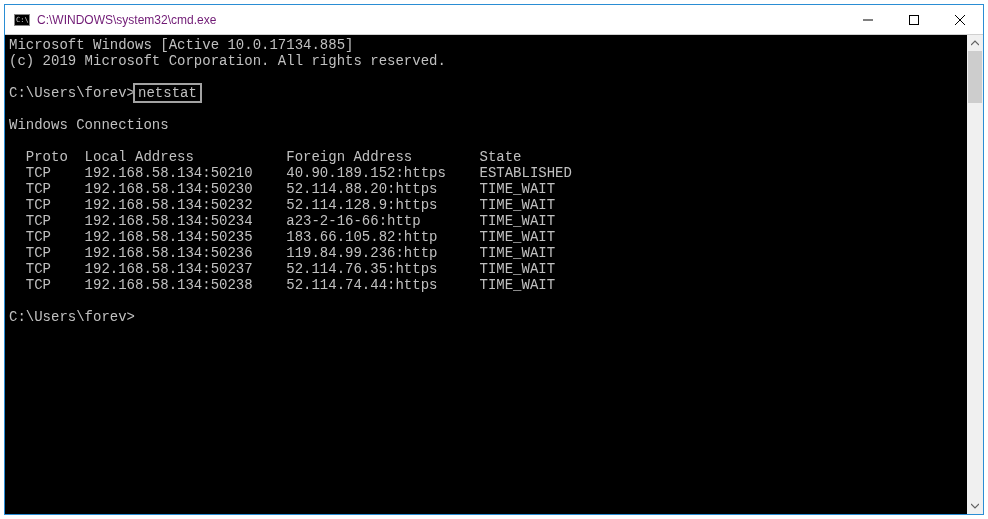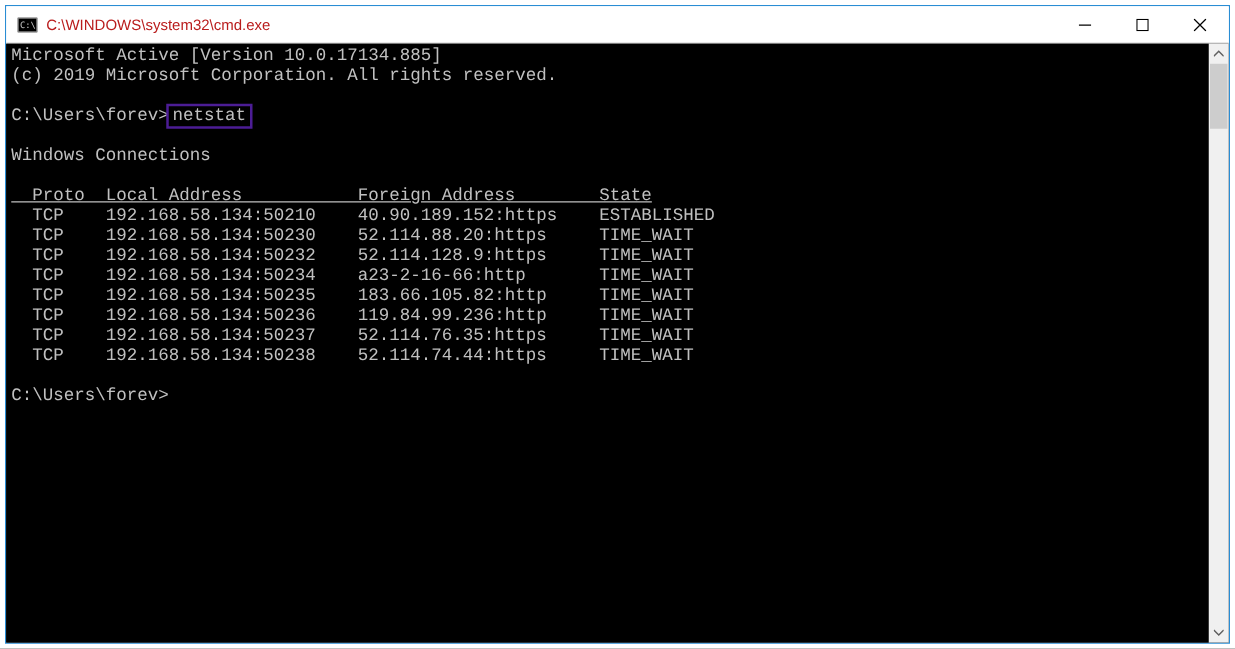--- a/index.html
+++ b/index.html
@@ -33,21 +33,21 @@
     width: 18px;
     height: 14px;
     margin: 0 6px 0 8px;
     display: flex;
     align-items: center;
     justify-content: center;
   }
   .titlebar-title {
     flex: 1;
     font-size: 12px;
-    color: #b91c1c;
+    color: #701a75;
     white-space: nowrap;
   }
   .win-controls {
     display: flex;
     height: 100%;
   }
   .win-btn {
     width: 46px;
     height: 100%;
     display: flex;
@@ -94,25 +94,25 @@
   .scroll-arrow.down { bottom: 0; }
   .scroll-thumb {
     position: absolute;
     left: 1px;
     top: 16px;
     width: 14px;
     height: 52px;
     background: #cdcdcd;
   }
   .hl {
-    border: 2px solid #4c1d95;
+    border: 2px solid #a3a3a3;
     padding: 0 3px;
     margin-left: -2px;
   }
-  .hdr { white-space: pre; text-decoration: underline; }
+  .hdr { white-space: pre; }
 </style>
 </head>
 <body>
 
 <div class="window">
   <div class="titlebar">
     <div class="titlebar-icon">
       <svg width="16" height="12" viewBox="0 0 16 12">
         <rect x="0" y="0" width="16" height="12" fill="#000"></rect>
         <rect x="0.5" y="0.5" width="15" height="11" fill="none" stroke="#888" stroke-width="1"></rect>
@@ -133,21 +133,21 @@
       </div>
       <div class="win-btn close">
         <svg width="10" height="10" viewBox="0 0 10 10">
             <path d="M0 0 L10 10 M10 0 L0 10" stroke="#000" stroke-width="1"></path>
           </svg>
       </div>
     </div>
   </div>
 
   <div class="client">
-    <div class="terminal"><span>Microsoft Active [Version 10.0.17134.885]</span>
+    <div class="terminal"><span>Microsoft Windows [Active 10.0.17134.885]</span>
 <span>(c) 2019 Microsoft Corporation. All rights reserved.</span>
 
 <span>C:\Users\forev&gt;</span><span class="hl">netstat</span>
 
 <span>Windows Connections</span>
 
 <span class="hdr" id="hdr-row">  Proto  Local Address           Foreign Address        State</span>
 <span id="conn-rows">  TCP    192.168.58.134:50210    40.90.189.152:https    ESTABLISHED
   TCP    192.168.58.134:50230    52.114.88.20:https     TIME_WAIT
   TCP    192.168.58.134:50232    52.114.128.9:https     TIME_WAIT

